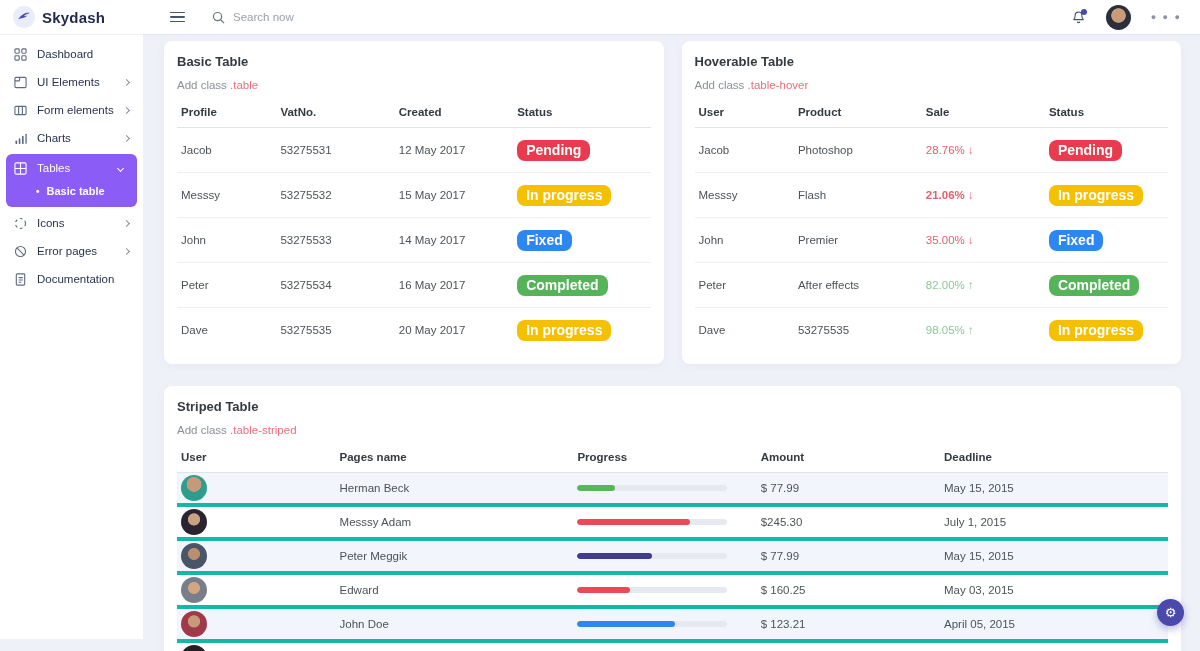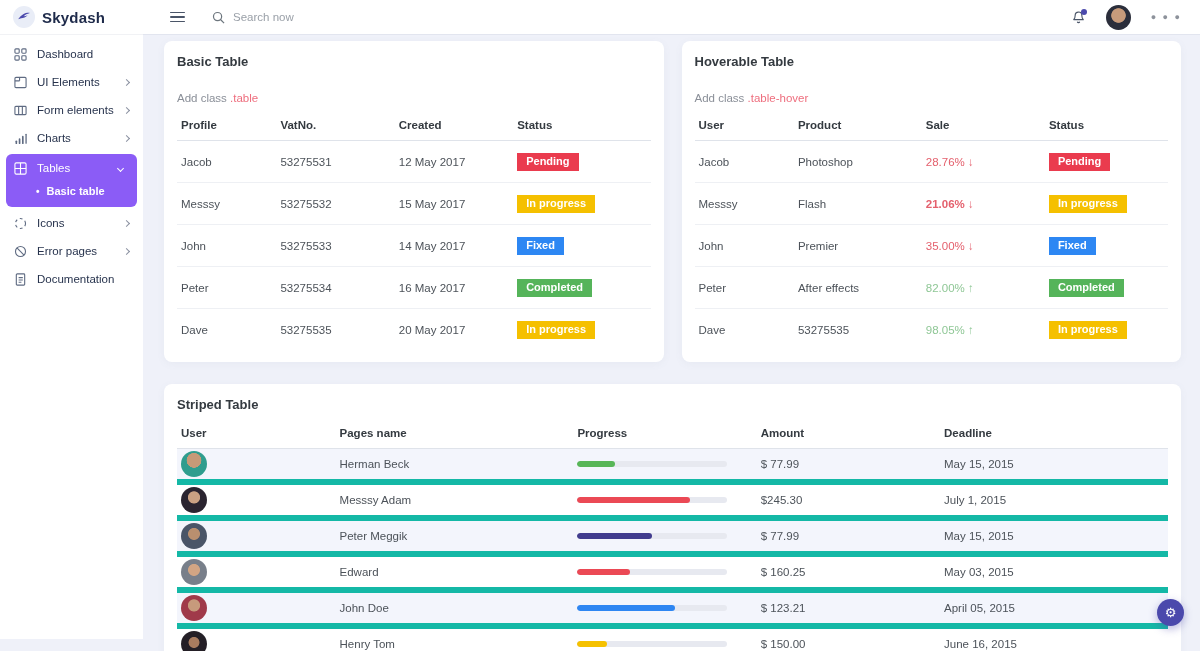--- a/index.html
+++ b/index.html
@@ -45,44 +45,44 @@
 
   
   .main { position:absolute; top:34px; left:143px; width:1057px; height:617px;
     background:#EFF1F9; padding:7px 19px 0 21px; overflow:hidden; }
   .top-row { display:flex; gap:18px; }
   .card { background:#fff; border-radius:8px; padding:13px 13px 12px;
     box-shadow:0 2px 8px rgba(99,111,139,.06); }
   .top-row .card { flex:1 1 0; }
   .card-striped { margin-top:22px; }
   .card-title { font-size:13px; font-weight:bold; color:#343a40; }
-  .card-sub { margin-top:23px; font-size:11.5px; color:#8a8f98; }
+  .card-sub { margin-top:10px; font-size:11.5px; color:#8a8f98; }
   .card-sub code { color:#EE6E7E; font-family:inherit; }
 
   table { width:100%; border-collapse:collapse; table-layout:fixed; margin-top:6px; }
   th { text-align:left; font-size:11.5px; font-weight:bold; color:#343a40;
     padding:9px 4px; border-bottom:1px solid #dfe3ea; }
   td { font-size:11.5px; color:#4c5259; padding:11.5px 4px; border-bottom:1px solid #eef0f4;
     white-space:nowrap; overflow:hidden; }
   tr:last-child td { border-bottom:none; }
 
   .t-basic col:nth-child(1), .t-hover col:nth-child(1) { width:21%; }
   .t-basic col:nth-child(2) { width:25%; } .t-basic col:nth-child(3) { width:25%; }
   .t-basic col:nth-child(4) { width:29%; }
   .t-hover col:nth-child(2) { width:27%; } .t-hover col:nth-child(3) { width:26%; }
   .t-hover col:nth-child(4) { width:26%; }
 
-  .badge { display:inline-block; font-size:11px; font-weight:bold; color:#fff;
-    padding:3.5px 9px; border-radius:0; line-height:1; }
+  .badge { display:inline-block; font-size:14px; font-weight:bold; color:#fff;
+    padding:3.5px 9px; border-radius:8px; line-height:1; }
 
   
   .t-striped col:nth-child(1){width:16%;} .t-striped col:nth-child(2){width:24%;}
   .t-striped col:nth-child(3){width:18.5%;} .t-striped col:nth-child(4){width:18.5%;}
   .t-striped col:nth-child(5){width:23%;}
-  .t-striped td { padding:2px 4px; height:30px; border-bottom:6px solid #14b8a6; }
+  .t-striped td { padding:2px 4px; height:30px; border-bottom:4px solid #14b8a6; }
   .t-striped tbody tr:nth-child(odd) td { background:#F3F5FC; }
   .avatar { width:26px; height:26px; border-radius:50%; }
   .av1 { background:radial-gradient(circle at 50% 36%, #c69a78 0 34%, #2f9d8e 36%); }
   .av2 { background:radial-gradient(circle at 50% 40%, #caa183 0 28%, #2a2430 32%); }
   .av3 { background:radial-gradient(circle at 50% 40%, #c9a07f 0 30%, #6b7d4f 34%); }
   .av4 { background:radial-gradient(circle at 50% 42%, #b98f6f 0 28%, #4a5568 32%); }
   .av5 { background:radial-gradient(circle at 50% 42%, #d2a584 0 28%, #787f8a 32%); }
   .av6 { background:radial-gradient(circle at 50% 40%, #c79a7c 0 28%, #a03a4a 32%); }
   .av7 { background:radial-gradient(circle at 50% 44%, #a97c5f 0 26%, #241f26 30%); }
   .progress { width:150px; height:6px; border-radius:3px; background:#E7E9F0; overflow:hidden; }
@@ -356,20 +356,24 @@
             <td><span style="color: rgb(143, 199, 150);">98.05% ↑</span></td>
             <td><span class="badge" style="background-color: rgb(245, 192, 0);">In progress</span></td>
           </tr>
         </tbody>
       </table>
     </div>
   </div>
 
   <div class="card card-striped">
     <div class="card-title">Striped Table</div>
+    <div class="card-sub">
+      <span>Add class</span>
+      <code>.table-striped</code>
+    </div>
     <table class="t-striped">
       <colgroup>
           <col>
           <col>
           <col>
           <col>
           <col>
         </colgroup>
       <thead>
           <tr>

